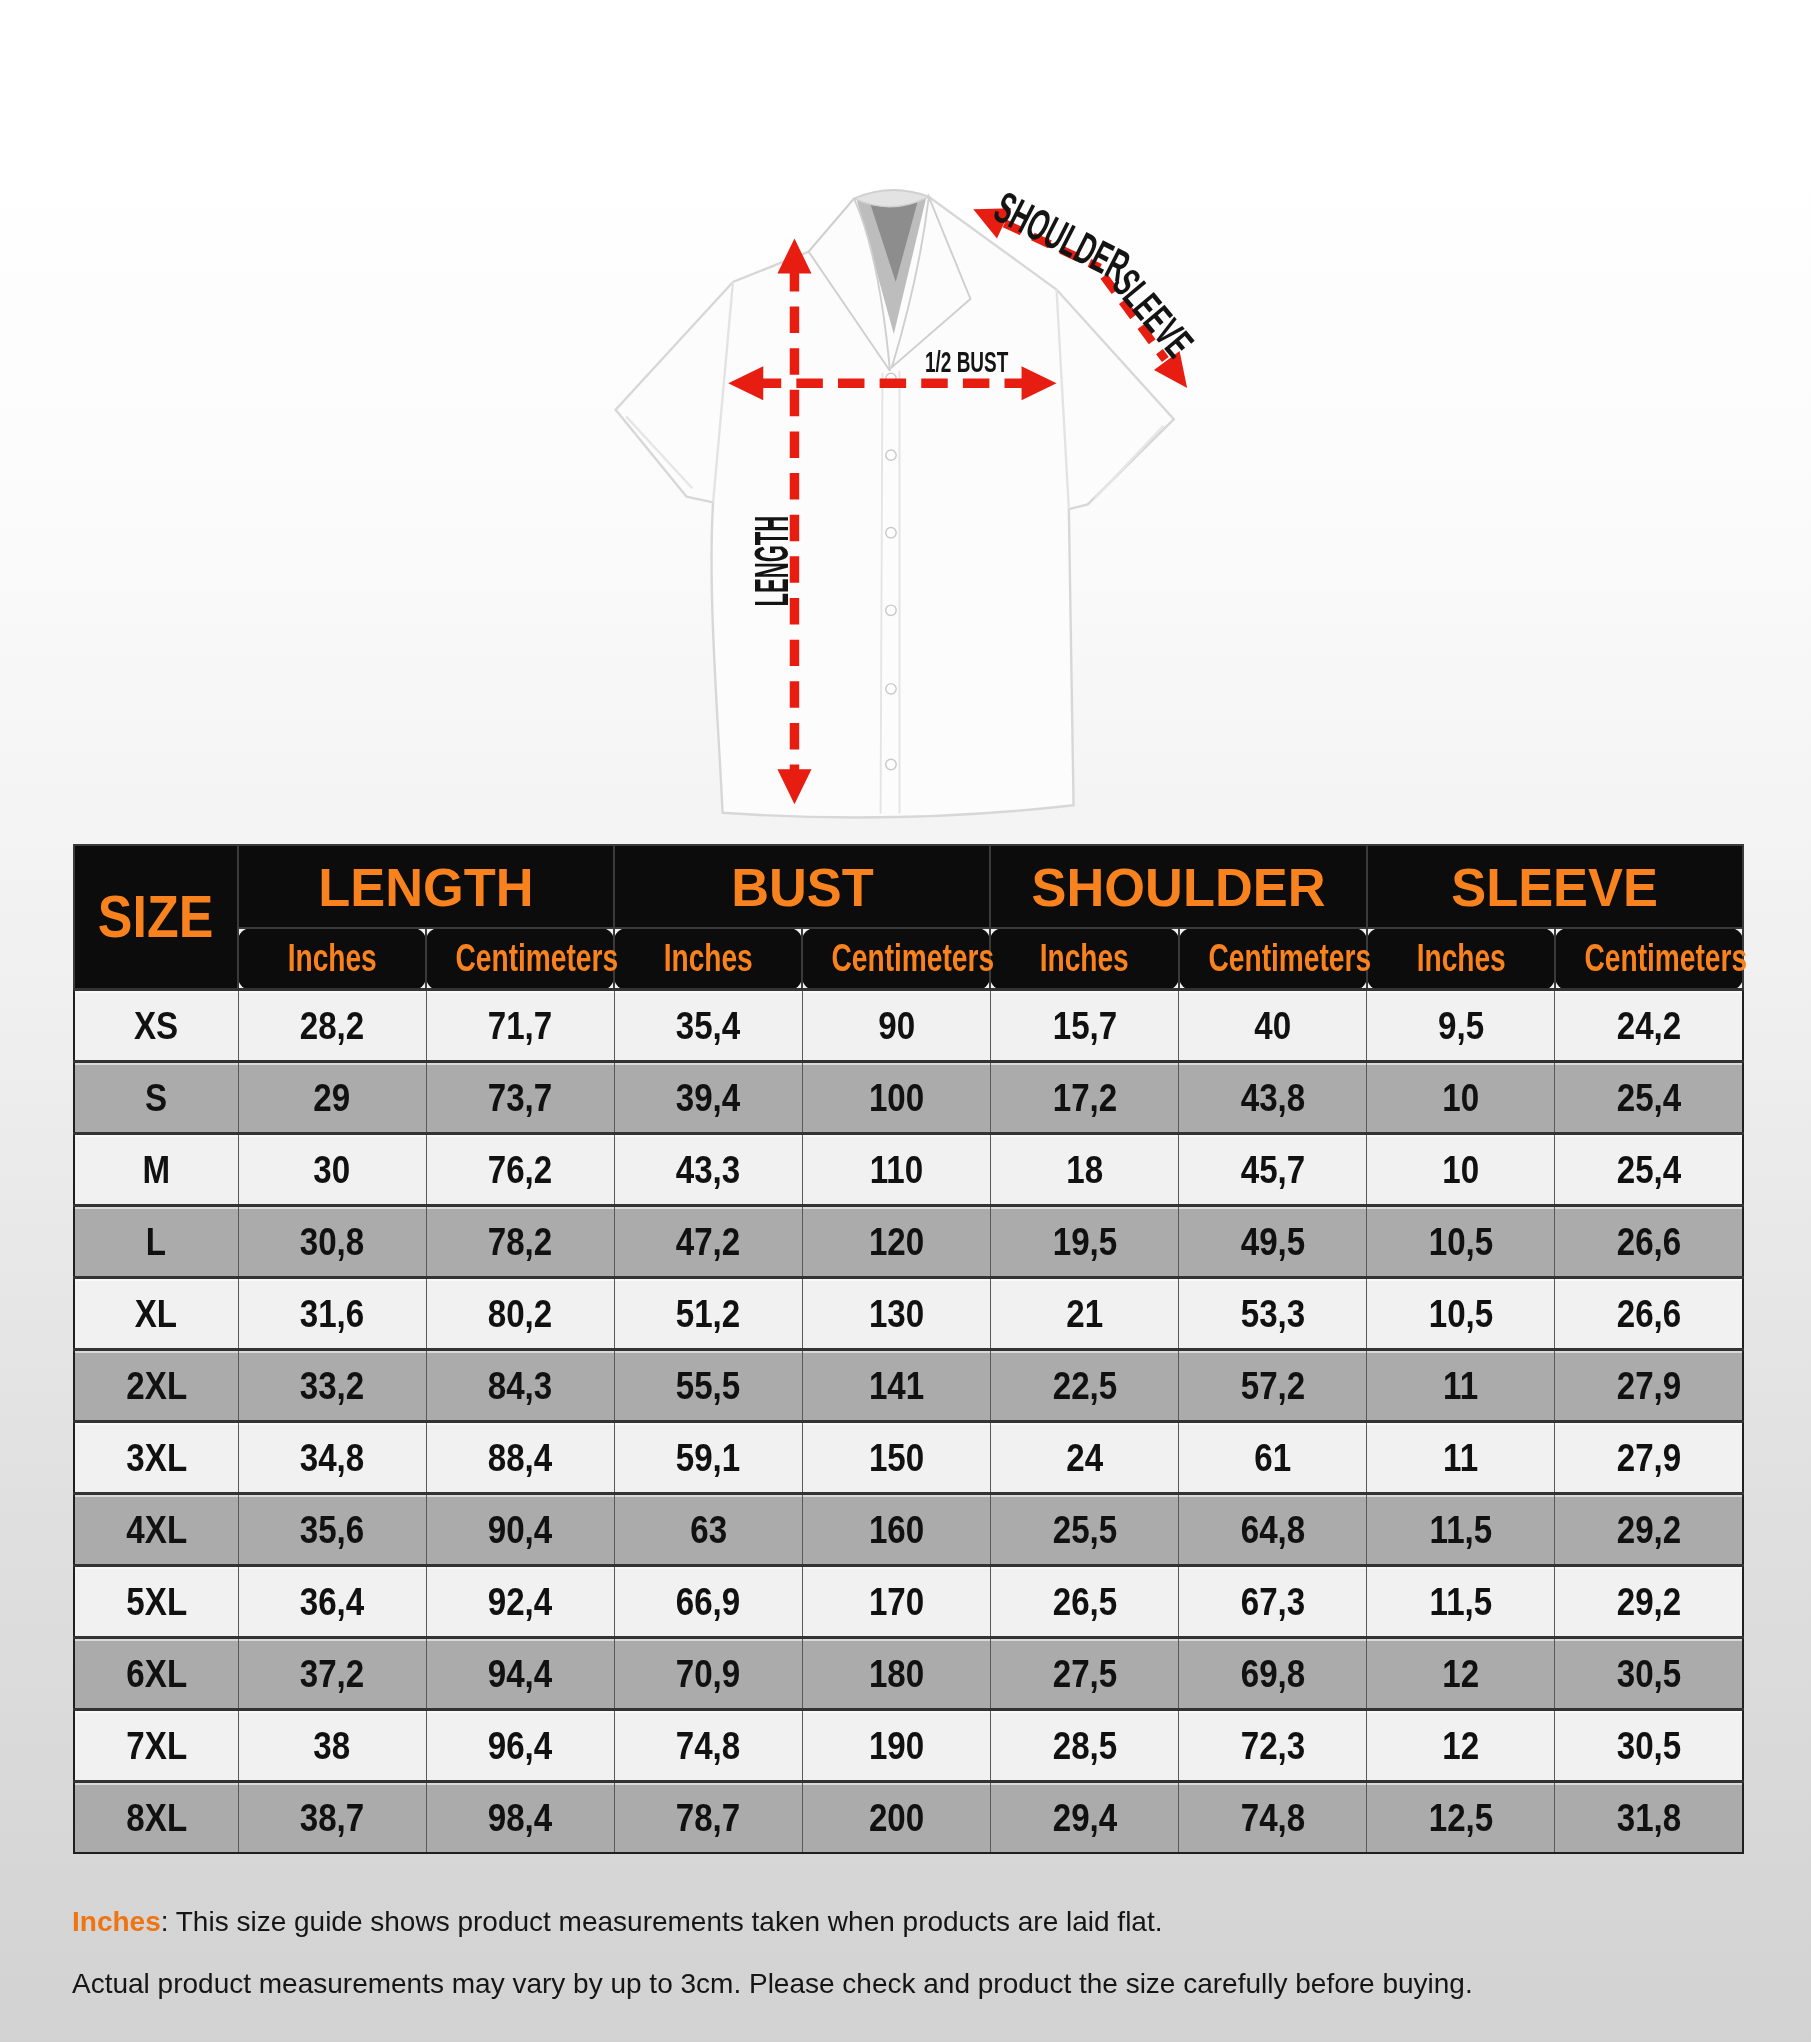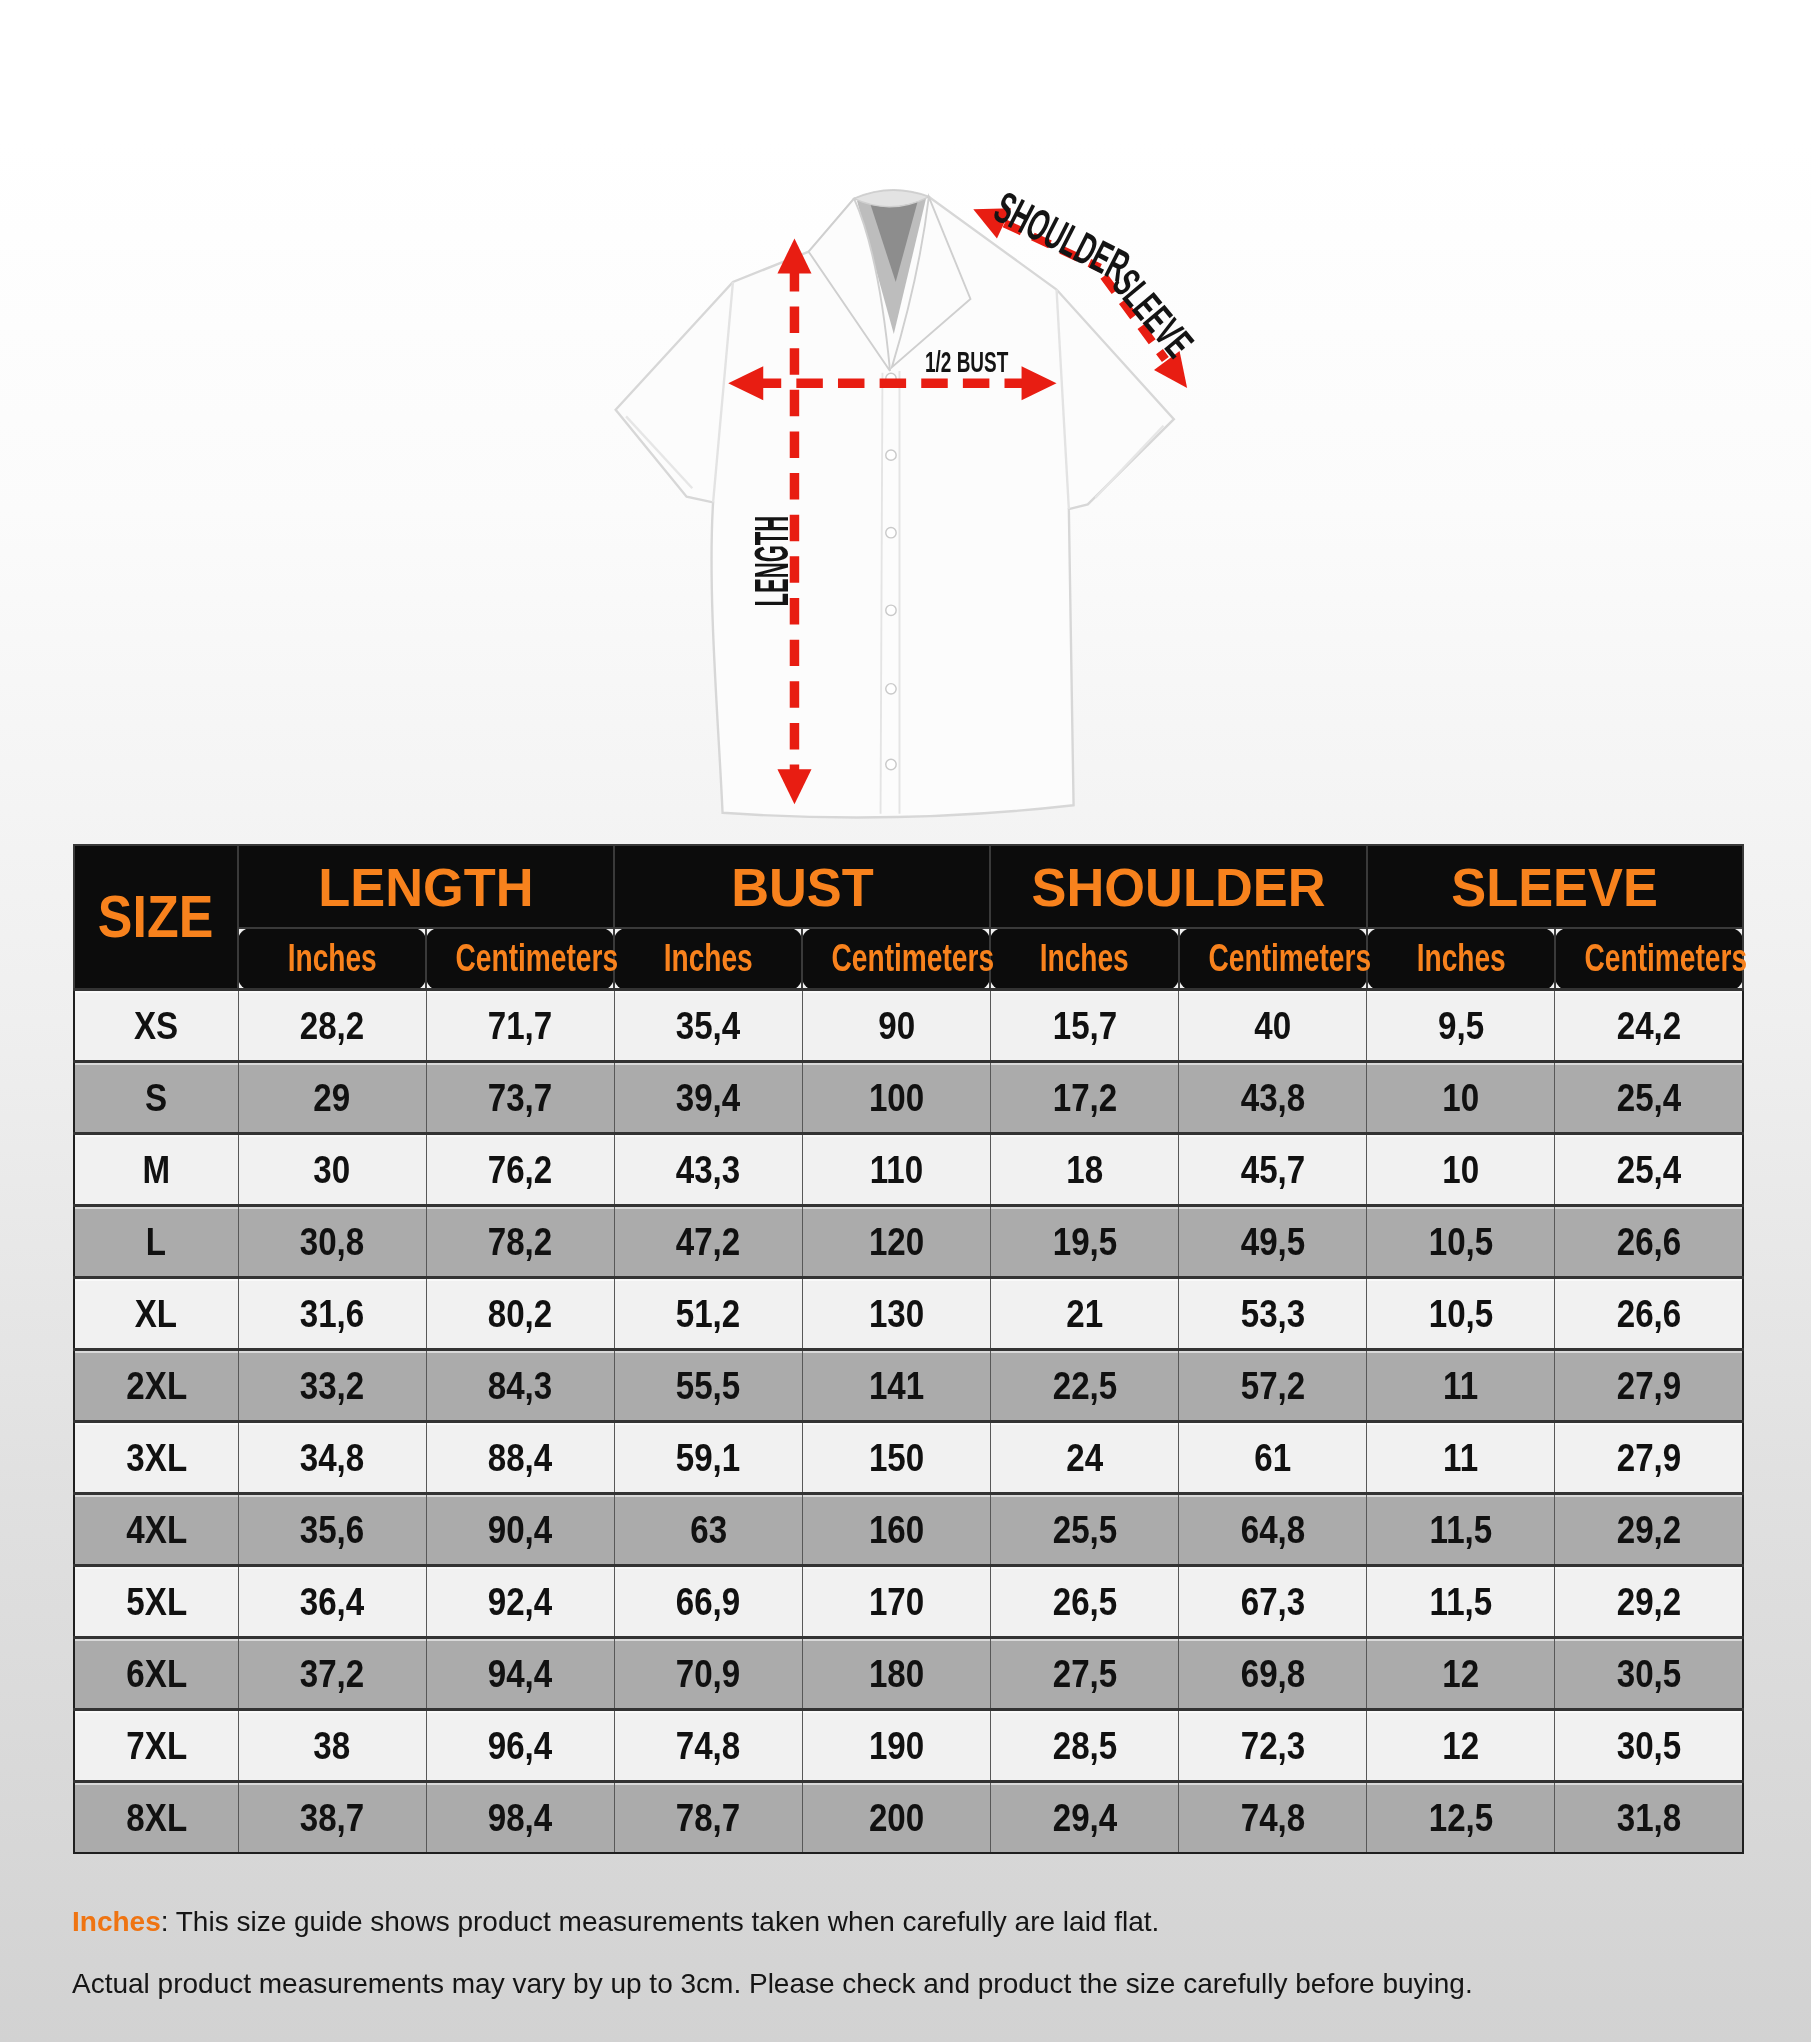--- a/index.html
+++ b/index.html
@@ -277,18 +277,18 @@
           <td><span class="num">200</span></td>
           <td><span class="num">29,4</span></td>
           <td><span class="num">74,8</span></td>
           <td><span class="num">12,5</span></td>
           <td><span class="num">31,8</span></td>
         </tr>
       </tbody>
   </table>
 
   <div class="notice">
-    <div><span class="notice-label">Inches</span><span>: This size guide shows product measurements taken when carefully are laid flat.</span></div>
+    <div><span class="notice-label">Inches</span><span>: This size guide shows product measurements taken when products are laid flat.</span></div>
     <div>Actual product measurements may vary by up to 3cm. Please check and product the size carefully before buying.</div>
   </div>
 
 </div>
 
 
 </body></html>

